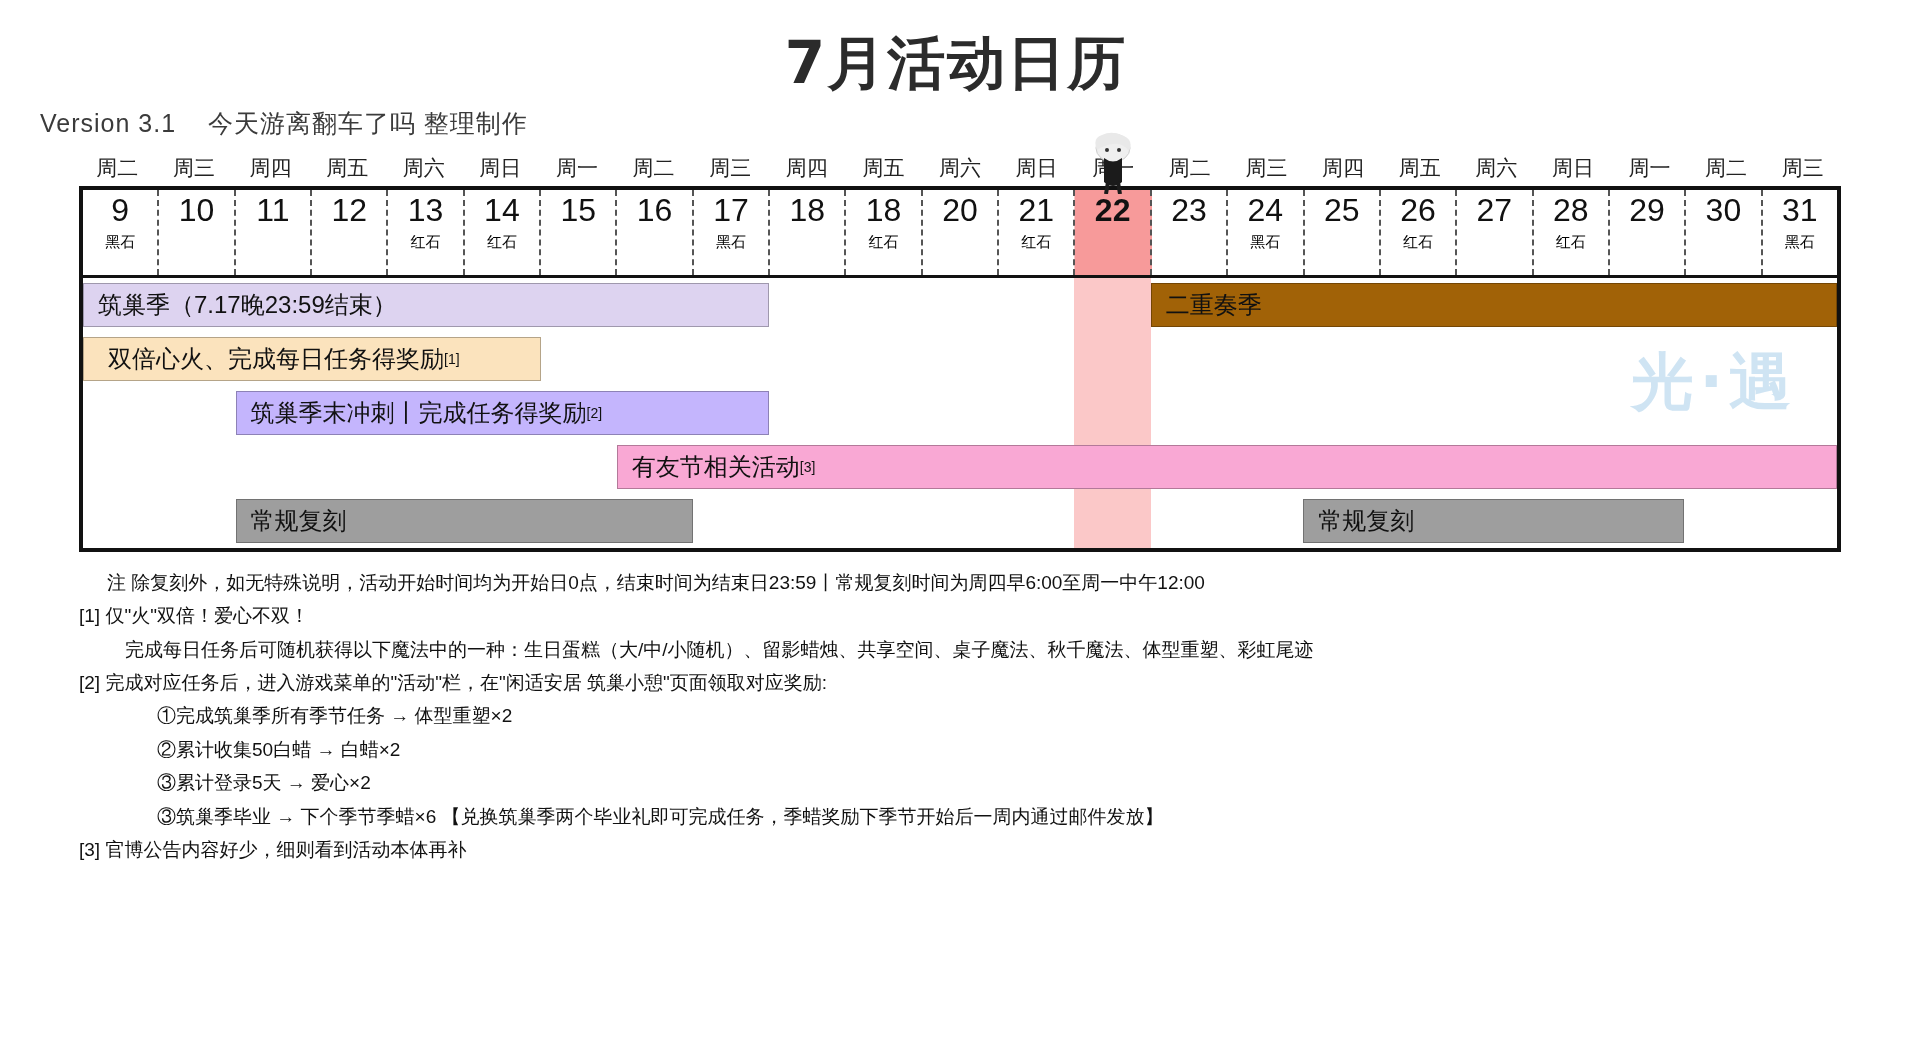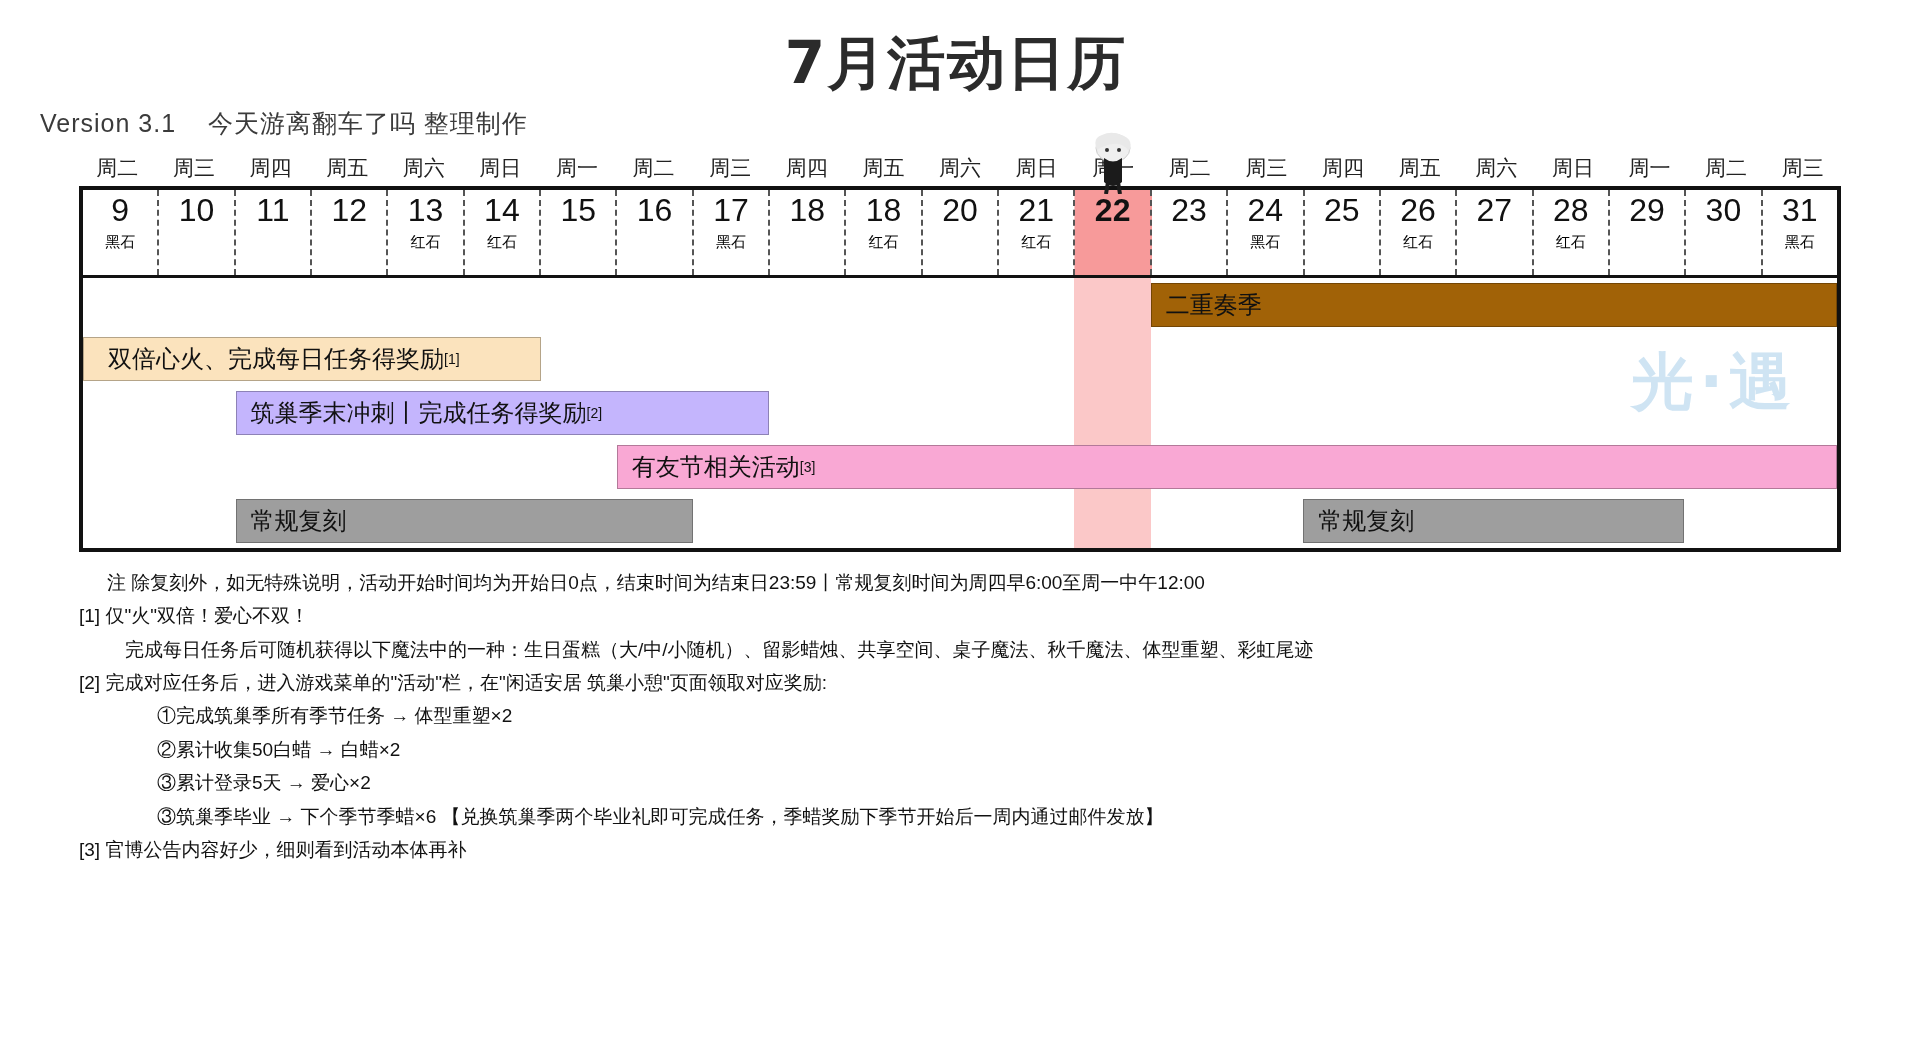--- a/index.html
+++ b/index.html
@@ -301,20 +301,23 @@
             <div class="date-num">30</div>
             <div class="date-sub"></div>
           </div>
           <div class="date-cell">
             <div class="date-num">31</div>
             <div class="date-sub">黑石</div>
           </div>
         </div>
       <div class="rows" id="event-rows">
           <div class="ev-row">
+            <div class="bar" style="left: 0%; width: 39.1304%; background: rgb(221, 211, 240);">
+              <span>筑巢季（7.17晚23:59结束）</span>
+            </div>
             <div class="bar" style="left: 60.8696%; width: 39.1304%; background: #a16207;">
               <span>二重奏季</span>
             </div>
           </div>
           <div class="ev-row">
             <div class="bar" style="left: 0%; width: 26.087%; background: rgb(251, 227, 189); padding-left: 24px;">
               <span>双倍心火、完成每日任务得奖励</span>
               <sup>[1]</sup>
             </div>
           </div>

